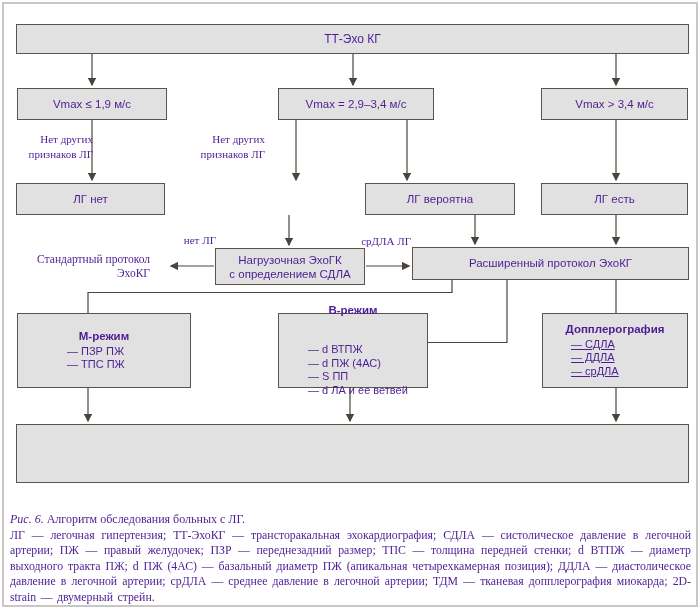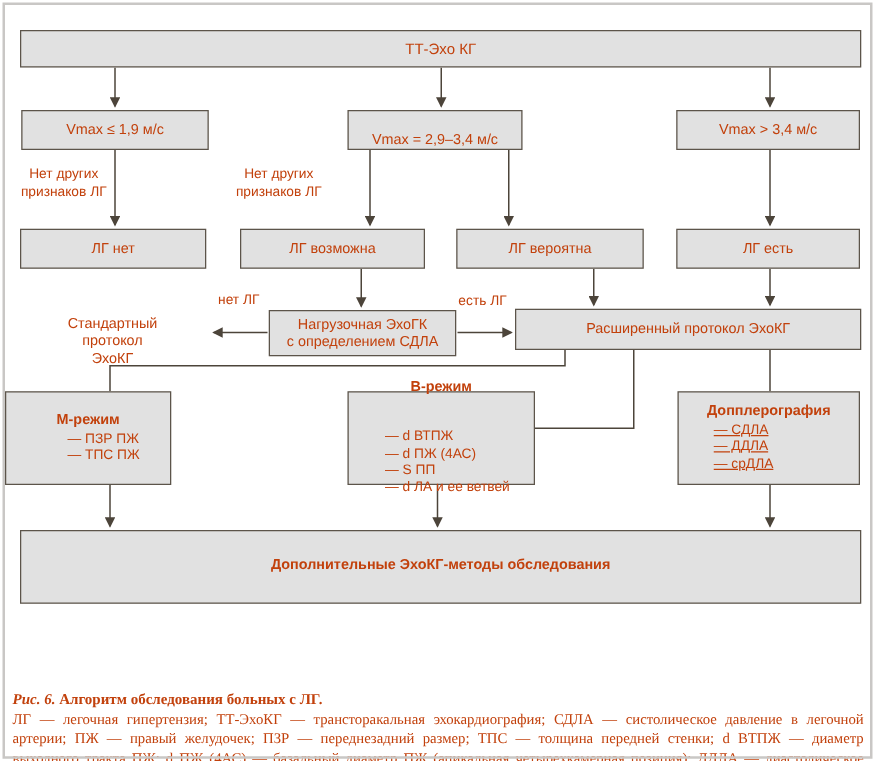--- a/index.html
+++ b/index.html
@@ -1,41 +1,41 @@
 <!DOCTYPE html>
 <html style="--box-fill: #e1e1e1; --box-border: #5c544a; --line: #4c443a; --frame: #c9c7c5;"><head>
 <meta charset="utf-8">
 <style>
   html,body { margin:0; padding:0; background:#fff; }
   .screen {
     position:relative; width:700px; height:609px; background:#ffffff;
-    font-family:"Liberation Sans","DejaVu Sans",sans-serif; color:#c2410c;
+    font-family:"Liberation Sans","DejaVu Sans",sans-serif; color:#4c1d95;
     overflow:hidden;
   }
   .frame {
     position:absolute; inset:2px; border:2px solid #c9c7c5; pointer-events:none;
   }
   svg.connectors { position:absolute; left:0; top:0; color:var(--line,#4c443a); }
   .box {
     position:absolute; box-sizing:border-box;
     background:var(--box-fill,#e1e1e1); border:1px solid var(--box-border,#5c544a);
     display:flex; flex-direction:column; align-items:center; justify-content:center;
     font-size:11.5px; line-height:13px; text-align:center;
   }
   .box .btitle { font-weight:bold; font-size:11.5px; margin-bottom:2px; }
   .box .items { width:100%; box-sizing:border-box; text-align:left; font-size:11px; line-height:13.5px; }
   .toplabel { font-size:12px; }
   .lbl {
-    position:absolute; font-size:11px; line-height:14.5px; text-align:center;
+    position:absolute; font-size:11px; line-height:14.5px; text-align:right;font-family:Liberation Serif, serif;
   }
   .caption {
     position:absolute; left:10px; width:681px; top:512px;
     font-family:"Liberation Serif","DejaVu Serif",serif;
   }
-  .caption .cap-head { font-size:12px; font-weight:bold; line-height:15px;margin-top:40px; }
+  .caption .cap-head { font-size:12px; font-weight:normal; line-height:15px; }
   .caption .cap-head .fig { font-style:italic; }
   .caption .cap-legend {
     font-size:11.8px; line-height:15.4px; text-align:justify; margin:1px 0 0 0;
     word-spacing:1.5px;
   }
 </style>
 </head>
 <body>
 
 <div class="screen">
@@ -68,67 +68,64 @@
     </g>
   </svg>
 
   <div class="box toplabel" style="left:16px;top:24px;width:673px;height:30px;">
     <span>ТТ-Эхо КГ</span>
   </div>
 
   <div class="box" style="left:17px;top:88px;width:150px;height:32px;">
     <span>Vmax ≤ 1,9 м/с</span>
   </div>
-  <div class="box" style="left:278px;top:88px;width:140px;height:32px;justify-content:flex-end;">
+  <div class="box" style="left:278px;top:88px;width:156px;height:32px;">
     <span>Vmax = 2,9–3,4 м/с</span>
   </div>
   <div class="box" style="left:541px;top:88px;width:147px;height:32px;">
     <span>Vmax &gt; 3,4 м/с</span>
   </div>
 
   <div class="lbl" style="left:9px;top:132px;width:84px;">
     <div>Нет других</div>
     <div>признаков ЛГ</div>
   </div>
   <div class="lbl" style="left:181px;top:132px;width:84px;">
     <div>Нет других</div>
     <div>признаков ЛГ</div>
   </div>
 
   <div class="box" style="left:16px;top:183px;width:149px;height:32px;">
     <span>ЛГ нет</span>
   </div>
-  <div class="box" style="left:192px;top:183px;width:148px;height:32px;">
-    <span>ЛГ возможна</span>
-  </div>
   <div class="box" style="left:541px;top:183px;width:147px;height:32px;">
     <span>ЛГ есть</span>
   </div>
   <div class="box" style="left:365px;top:183px;width:150px;height:32px;">
     <span>ЛГ вероятна</span>
   </div>
 
   <div class="lbl" style="left:166px;top:233px;width:50px;">нет ЛГ</div>
-  <div class="lbl" style="left:361px;top:234px;width:50px;">есть ЛГ</div>
+  <div class="lbl" style="left:361px;top:234px;width:50px;">срДЛА ЛГ</div>
 
   <div class="lbl" style="left:30px;top:252px;width:120px;font-size:11.5px;line-height:14px;">
     <div>Стандартный протокол</div>
     <div>ЭхоКГ</div>
   </div>
 
   <div class="box" style="left:215px;top:248px;width:150px;height:37px;line-height:14px;">
     <div>Нагрузочная ЭхоГК</div>
     <div>с определением СДЛА</div>
   </div>
 
   <div class="box" style="left:412px;top:247px;width:277px;height:33px;text-align:right;">
     <span>Расширенный протокол ЭхоКГ</span>
   </div>
 
-  <div class="box" style="left:4px;top:313px;width:133px;height:75px;">
+  <div class="box" style="left:17px;top:313px;width:174px;height:75px;">
     <div class="btitle">М-режим</div>
     <div class="items" style="padding-left:49px;">
       <div>— ПЗР ПЖ</div>
       <div>— ТПС ПЖ</div>
     </div>
   </div>
   <div class="box" style="left:278px;top:313px;width:150px;height:75px;">
     <div class="btitle">В-режим</div>
     <div class="items" style="padding-left:29px;margin-top:24px;">
       <div>— d ВТПЖ</div>
@@ -140,21 +137,20 @@
   <div class="box" style="left:542px;top:313px;width:146px;height:75px;">
     <div class="btitle">Допплерография</div>
     <div class="items" style="padding-left:28px;text-decoration:underline;">
       <div>— СДЛА</div>
       <div>— ДДЛА</div>
       <div>— срДЛА</div>
     </div>
   </div>
 
   <div class="box" style="left:16px;top:424px;width:673px;height:59px;">
-    <div class="btitle" style="font-size:11.5px;">Дополнительные ЭхоКГ-методы обследования</div>
   </div>
 
   <div class="caption">
     <div class="cap-head">
       <span class="fig">Рис. 6.</span><span> Алгоритм обследования больных с ЛГ.</span>
     </div>
     <p class="cap-legend">ЛГ — легочная гипертензия; ТТ-ЭхоКГ — трансторакальная эхокардиография; СДЛА — систолическое давление в легочной артерии; ПЖ — правый желудочек; ПЗР — переднезадний размер; ТПС — толщина передней стенки; d ВТПЖ — диаметр выходного тракта ПЖ; d ПЖ (4АС) — базальный диаметр ПЖ (апикальная четырехкамерная позиция); ДДЛА — диастолическое давление в легочной артерии; срДЛА — среднее давление в легочной артерии; ТДМ — тканевая допплерография миокарда; 2D-strain — двумерный стрейн.</p>
   </div>
 
   <div class="frame"></div>

